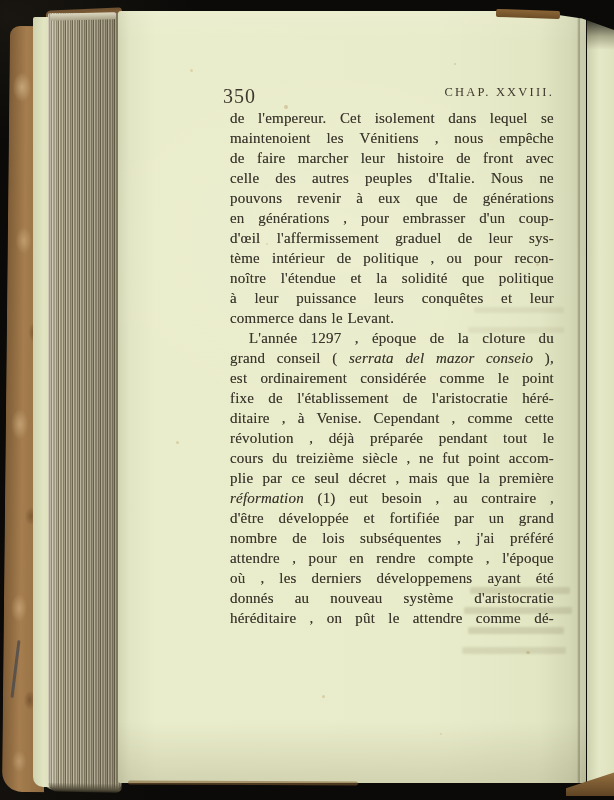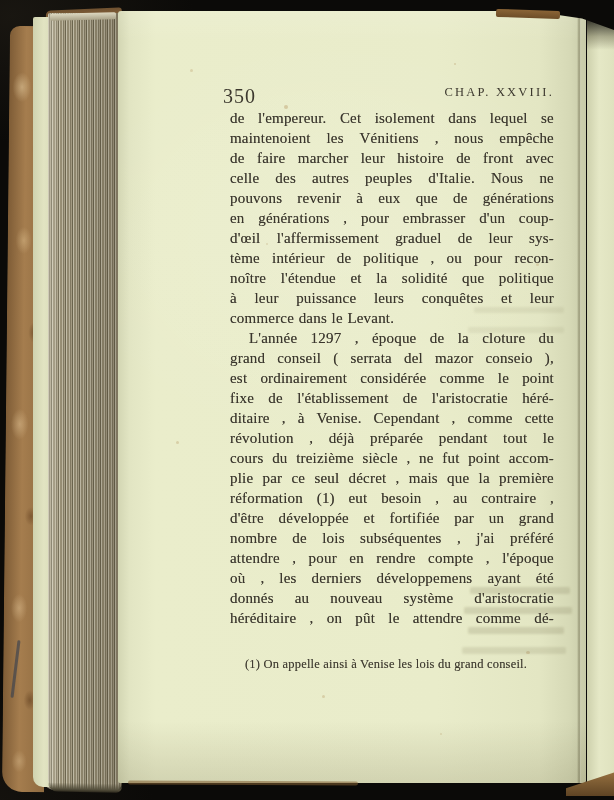--- a/index.html
+++ b/index.html
@@ -115,21 +115,21 @@
   .runhead{display:block;text-align:right;font-size:12.5px;letter-spacing:2.2px;padding-left:2px;}
   .pg-body{
     position:absolute;left:112px;top:99px;width:324px;
     font-size:15px;color:#3a362d;letter-spacing:0.2px;
     text-shadow:0 0 0.6px rgba(55,50,40,0.55);
   }
   .bline{display:flex;justify-content:space-between;height:20px;align-items:baseline;overflow:visible;}
   .bline.last{justify-content:flex-start;}
   .bline.last span{margin-right:4.6px;font-family:Liberation Serif, serif;}
   .bline.indent{padding-left:19px;}
-  .it{}
+  .it{font-style:italic;}
   .footnote{
     position:absolute;left:127px;top:646px;width:310px;
     font-size:12.5px;color:#3e3a30;letter-spacing:0.2px;
     text-shadow:0 0 0.5px rgba(55,50,40,0.45);
   }
   
   .spot{position:absolute;border-radius:50%;background:#a5763c;}
   .ghost{position:absolute;background:rgba(120,115,82,0.20);border-radius:2px;filter:blur(1.1px);}
 </style>
 </head>
@@ -385,21 +385,20 @@
           <span>,</span>
           <span>on</span>
           <span>pût</span>
           <span>le</span>
           <span>attendre</span>
           <span>comme</span>
           <span>dé-</span>
         </div>
       </div>
 
-    <div class="footnote">(1) On appelle ainsi à Venise les lois du grand conseil.</div>
 
     <div class="spot" style="left:166px;top:94px;width:4px;height:4px;opacity:.30;"></div>
     <div class="spot" style="left:72px;top:58px;width:3px;height:3px;opacity:.22;"></div>
     <div class="spot" style="left:336px;top:52px;width:2px;height:2px;opacity:.25;"></div>
     <div class="spot" style="left:418px;top:252px;width:3px;height:3px;opacity:.22;"></div>
     <div class="spot" style="left:148px;top:232px;width:2px;height:2px;opacity:.20;"></div>
     <div class="spot" style="left:58px;top:430px;width:3px;height:3px;opacity:.25;"></div>
     <div class="spot" style="left:382px;top:472px;width:2px;height:2px;opacity:.20;"></div>
     <div class="spot" style="left:204px;top:684px;width:3px;height:3px;opacity:.25;"></div>
     <div class="spot" style="left:322px;top:722px;width:2px;height:2px;opacity:.20;"></div>

